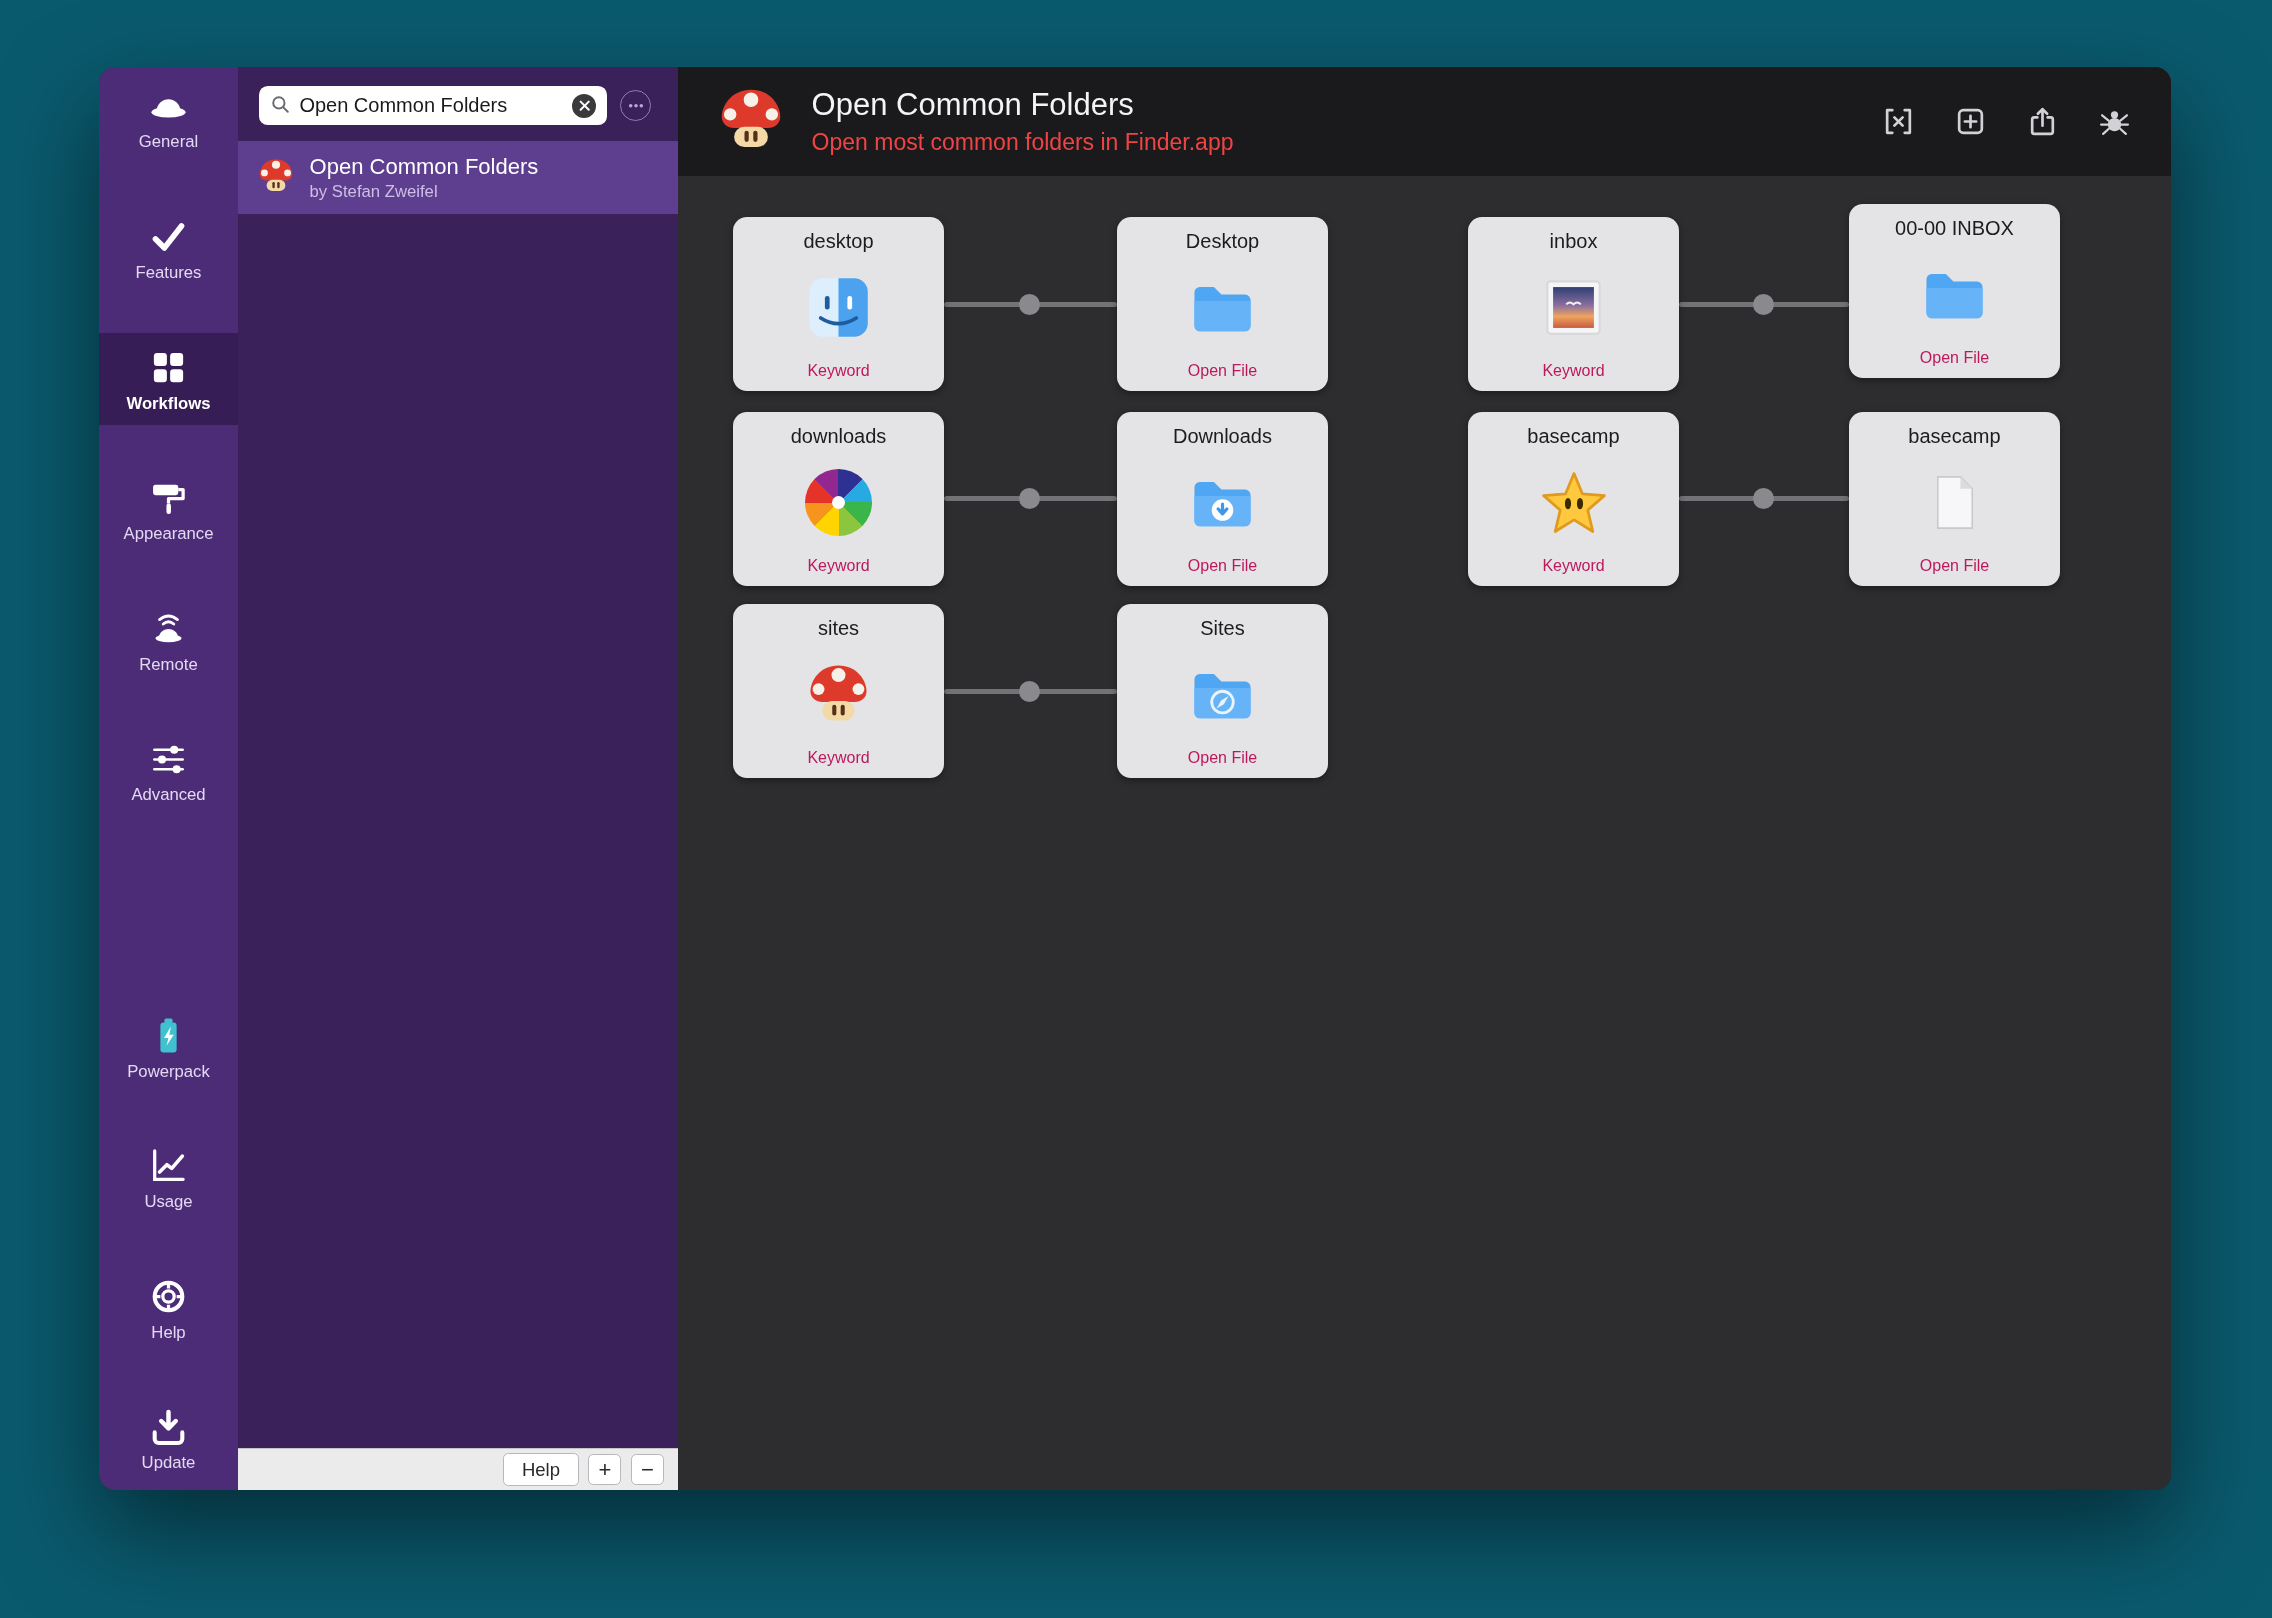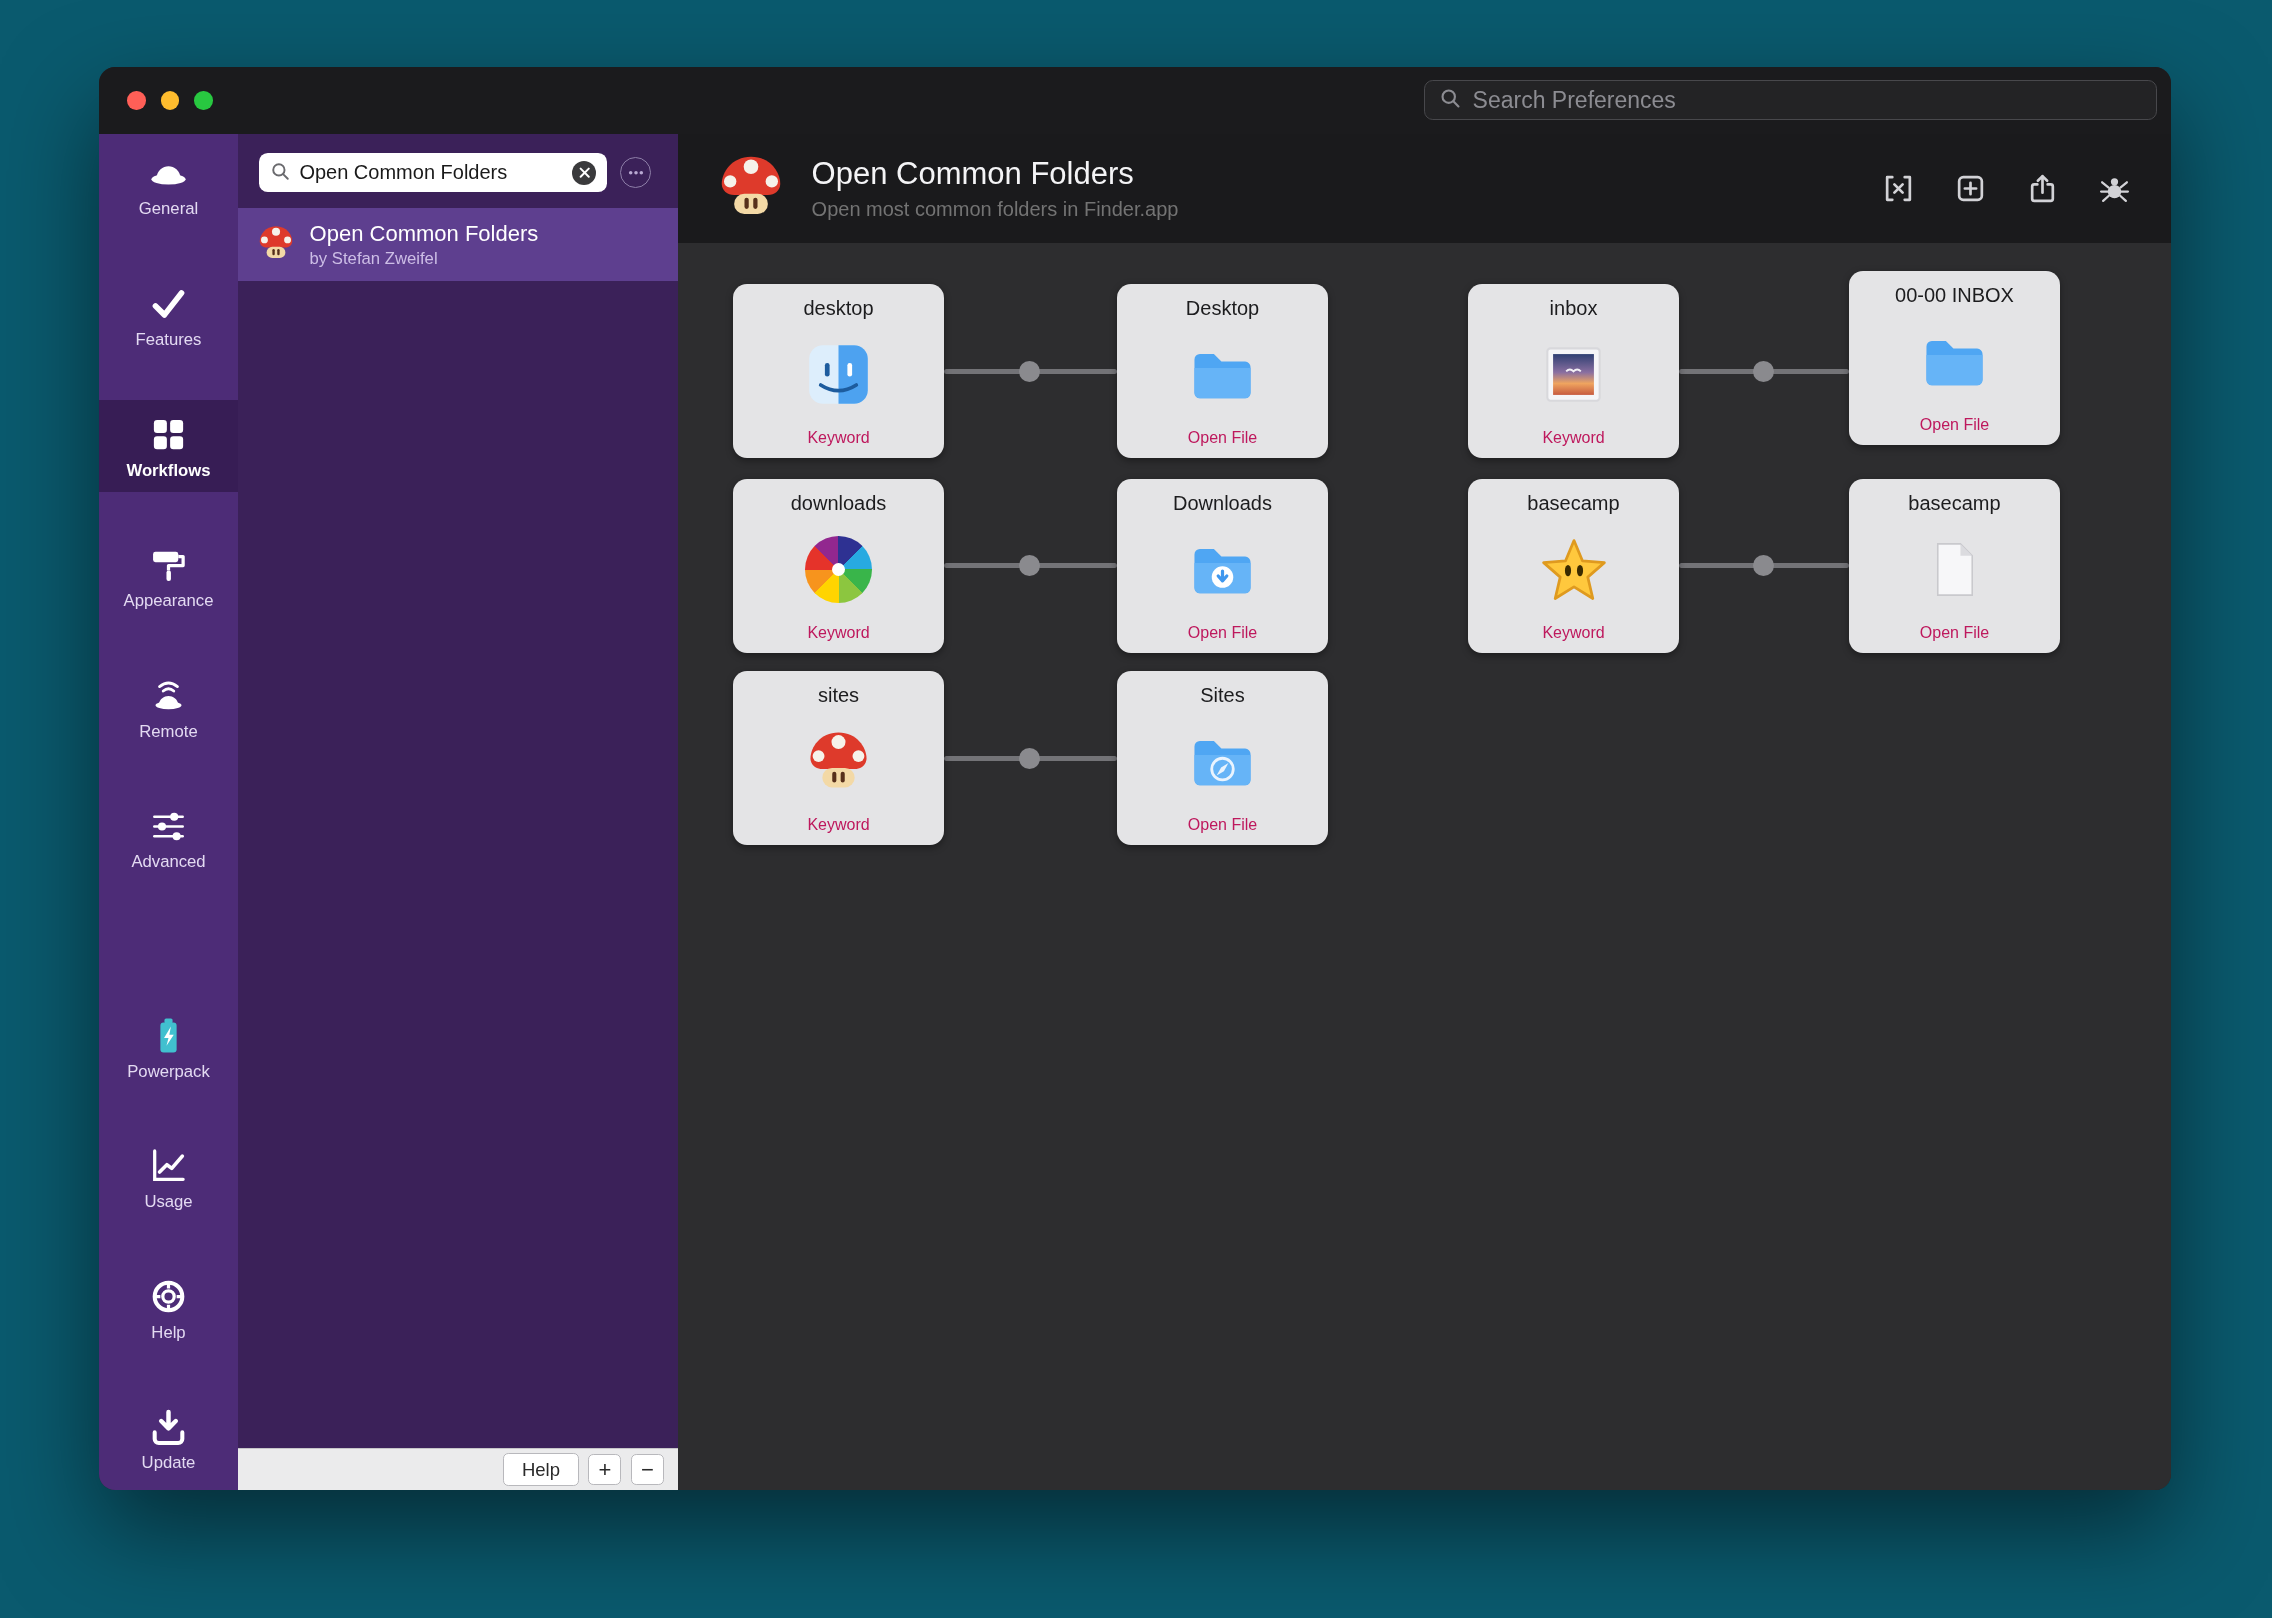--- a/index.html
+++ b/index.html
@@ -57,21 +57,21 @@
     margin-top:auto; height:42px; background:#EBEBEC; border-top:0.9px solid #C5C5C8;
     display:flex; align-items:center; justify-content:flex-end; gap:9.7px; padding:0 14px;
   }
   .footer-btn { background:#FFFFFF; border:0.9px solid #B8B8BC; border-radius:5.3px; font-size:18.5px; color:#2A2A2A; padding:4.4px 17.6px; font-family:"Liberation Sans",sans-serif; cursor:pointer; }
   .square-btn { width:33px; height:31px; display:flex; align-items:center; justify-content:center; background:#FFFFFF; border:0.9px solid #B8B8BC; border-radius:5.3px; font-size:22px; color:#2A2A2A; font-family:"Liberation Sans",sans-serif; cursor:pointer; }
   
   .main { flex:1; display:flex; flex-direction:column; background:#2D2D2F; min-width:0; }
   .main-header { height:109px; background:#1A1A1C; display:flex; align-items:center; gap:24.6px; padding:0 39px 0 37px; flex:0 0 auto; }
   .mh-text { display:flex; flex-direction:column; }
   .mh-title { color:#F4F4F6; font-size:31px; }
-  .mh-sub { color:#737373; font-size:20px; margin-top:6.2px; }
+  .mh-sub { color:#ef4444; font-size:23px; margin-top:6.2px; }
   .mh-actions { margin-left:auto; display:flex; align-items:center; gap:37px; }
   .action-btn { background:transparent; border:none; cursor:pointer; width:35px; height:35px; display:flex; align-items:center; justify-content:center; }
   
   .canvas { position:relative; flex:1; background:#2D2D2F; }
   .node {
     position:absolute; width:211px; height:174px;
     background:#E4E4E6; border-radius:14px;
     display:flex; flex-direction:column; align-items:center; justify-content:space-between;
     padding:13px 8.8px 11.4px; box-shadow:0 2.6px 7px rgba(0,0,0,.35); cursor:pointer;
   }
@@ -84,36 +84,20 @@
     width:67px; height:67px; border-radius:50%; position:relative;
     background:conic-gradient(#2E3192 0 45deg,#27AAE1 45deg 90deg,#39B54A 90deg 135deg,#8CC63F 135deg 180deg,#FFD400 180deg 225deg,#F7941D 225deg 270deg,#E5332A 270deg 315deg,#92278F 315deg 360deg);
   }
   .pinwheel::after { content:""; position:absolute; inset:27px; background:#FFFFFF; border-radius:50%; }
 </style>
 </head>
 <body>
 
 <div class="window">
 
-  <div class="titlebar">
-    <div class="traffic">
-      <div class="light red"></div>
-      <div class="light yellow"></div>
-      <div class="light green"></div>
-    </div>
-    <div class="search-pref">
-      <span>
-        <svg width="23" height="23" viewBox="0 0 26 26">
-            <circle cx="11" cy="11" r="7" fill="none" stroke="#8C8C92" stroke-width="2.4"></circle>
-            <path d="M16.5 16.5 L22 22" stroke="#8C8C92" stroke-width="2.4" stroke-linecap="round"></path>
-          </svg>
-      </span>
-      <input type="text" placeholder="Search Preferences" style="">
-    </div>
-  </div>
 
   <div class="winbody">
 
     <nav class="sidebar">
       <div class="side-item">
         <span class="side-icon">
           <svg viewBox="0 0 48 48" width="39" height="39">
               <path d="M9 30 C11 10 37 10 39 30 Z" fill="#FFFFFF"></path>
               <ellipse cx="24" cy="31" rx="21" ry="6.5" fill="#FFFFFF"></ellipse>
             </svg>

